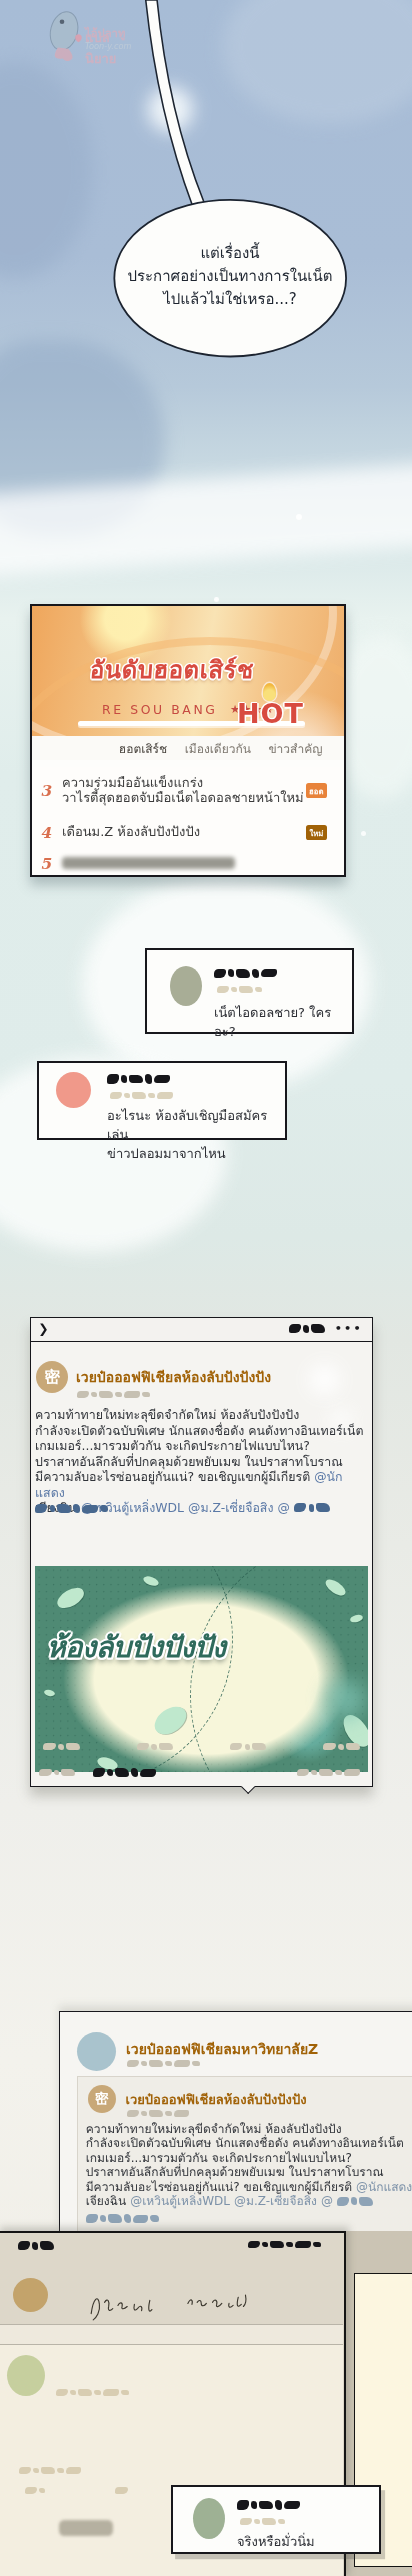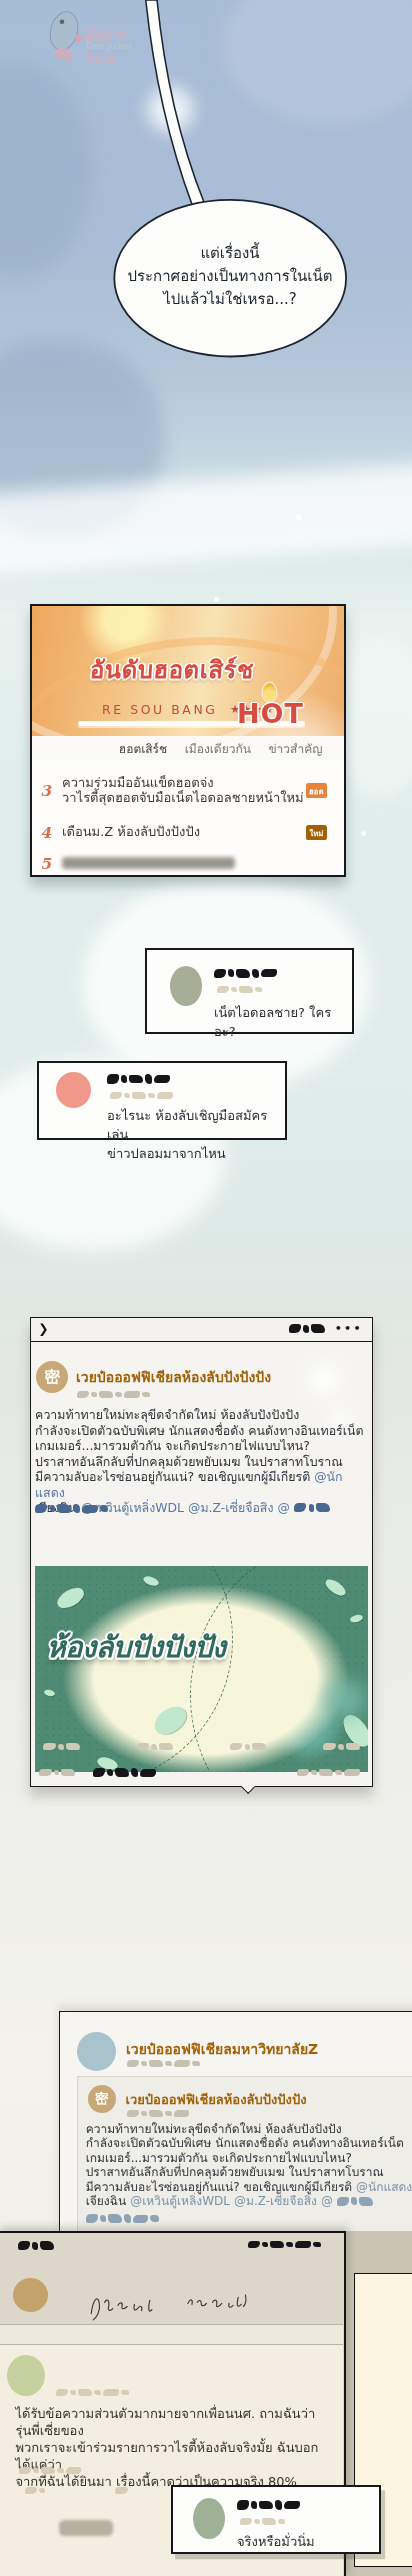--- a/index.html
+++ b/index.html
@@ -124,21 +124,21 @@
       <div class="hs-flame"></div>
     </div>
     <div class="hs-tabs">
       <span class="t1">ฮอตเสิร์ช</span>
       <span>เมืองเดียวกัน</span>
       <span>ข่าวสำคัญ</span>
     </div>
     <div class="hs-row" style="top:161px;height:47px;border-bottom:0.5px solid #eceae5;">
       <div class="rank">3</div>
       <div class="rtext">
-        <div>ความร่วมมืออันแข็ดฮอตจ่ง</div>
+        <div>ความร่วมมืออันแข็งแกร่ง</div>
         <div>วาไรตี้สุดฮอตจับมือเน็ตไอดอลชายหน้าใหม่</div>
       </div>
       <div class="badge" style="background:#e8833a;">ฮอต</div>
     </div>
     <div class="hs-row" style="top:208px;height:37px;border-bottom:0.5px solid #eceae5;">
       <div class="rank">4</div>
       <div class="rtext">เดือนม.Z ห้องลับปังปังปัง</div>
       <div class="badge" style="background:#a16207;">ใหม่</div>
     </div>
     <div class="hs-row" style="top:245px;height:24px;">
@@ -387,25 +387,20 @@
     <div class="abs" style="left:0;top:112px;width:346px;height:234px;background:#f3eee0;">
       <div class="avatar abs" style="left:10.3px;top:10.3px;width:38px;height:41px;background:#c6cf9e;"></div>
       <div class="cg sm tan abs" style="left:59px;top:44px;">
           <i></i>
           <i></i>
           <i></i>
           <i></i>
           <i></i>
           <i></i>
         </div>
-      <div class="post-body abs" style="left:18.5px;top:60px;width:314px;font-size:13px;line-height:17px;color:#34352c;">
-        <div>ได้รับข้อความส่วนตัวมากมายจากเพื่อนนศ. ถามฉันว่า รุ่นพี่เซี่ยของ</div>
-        <div>พวกเราจะเข้าร่วมรายการวาไรตี้ห้องลับจริงมั้ย ฉันบอกได้แค่ว่า</div>
-        <div>จากที่ฉันได้ยินมา เรื่องนี้คาดว่าเป็นความจริง 80%</div>
-      </div>
       <div class="cg sm tan abs" style="left:21.6px;top:122px;">
           <i></i>
           <i></i>
           <i></i>
           <i></i>
           <i></i>
         </div>
       <div class="abs" style="left:0;top:142px;width:340px;display:flex;justify-content:space-between;padding:0 28px;box-sizing:border-box;">
         <span class="cg sm tan">
             <i></i>

